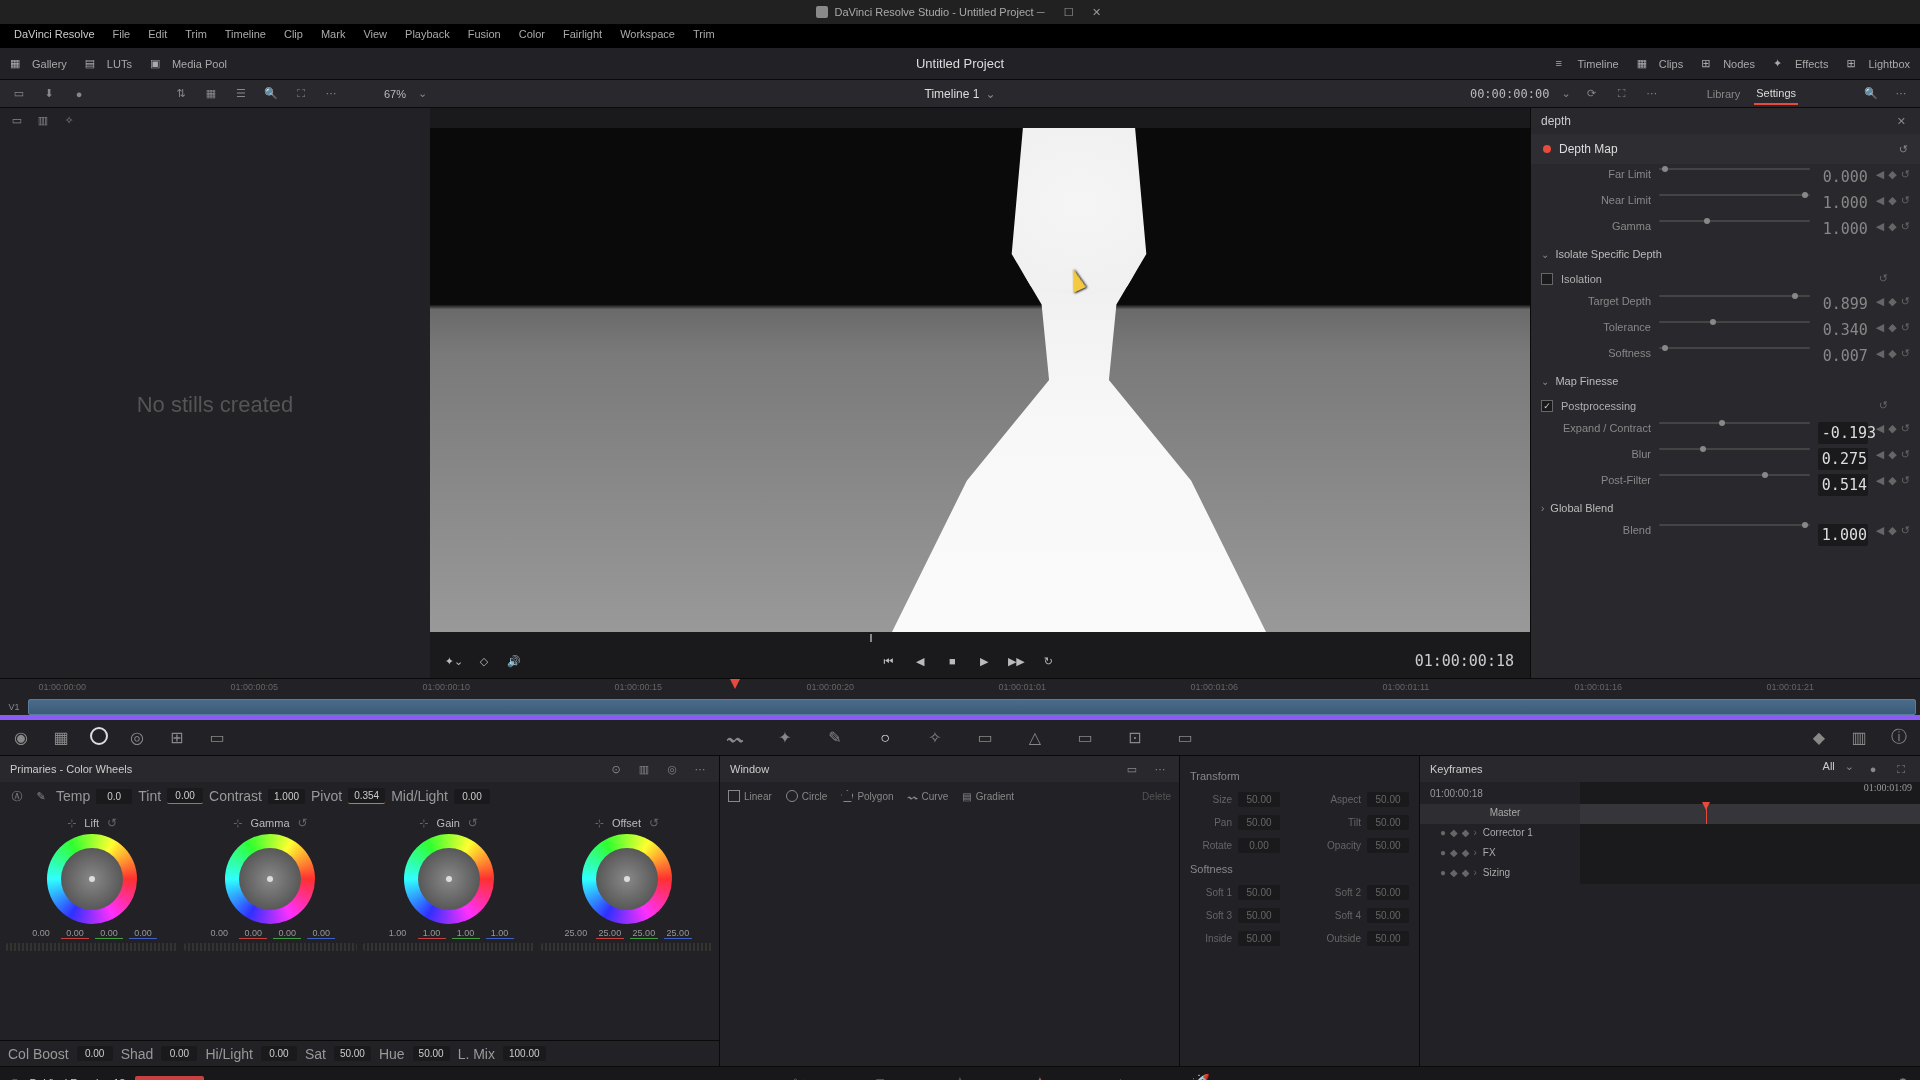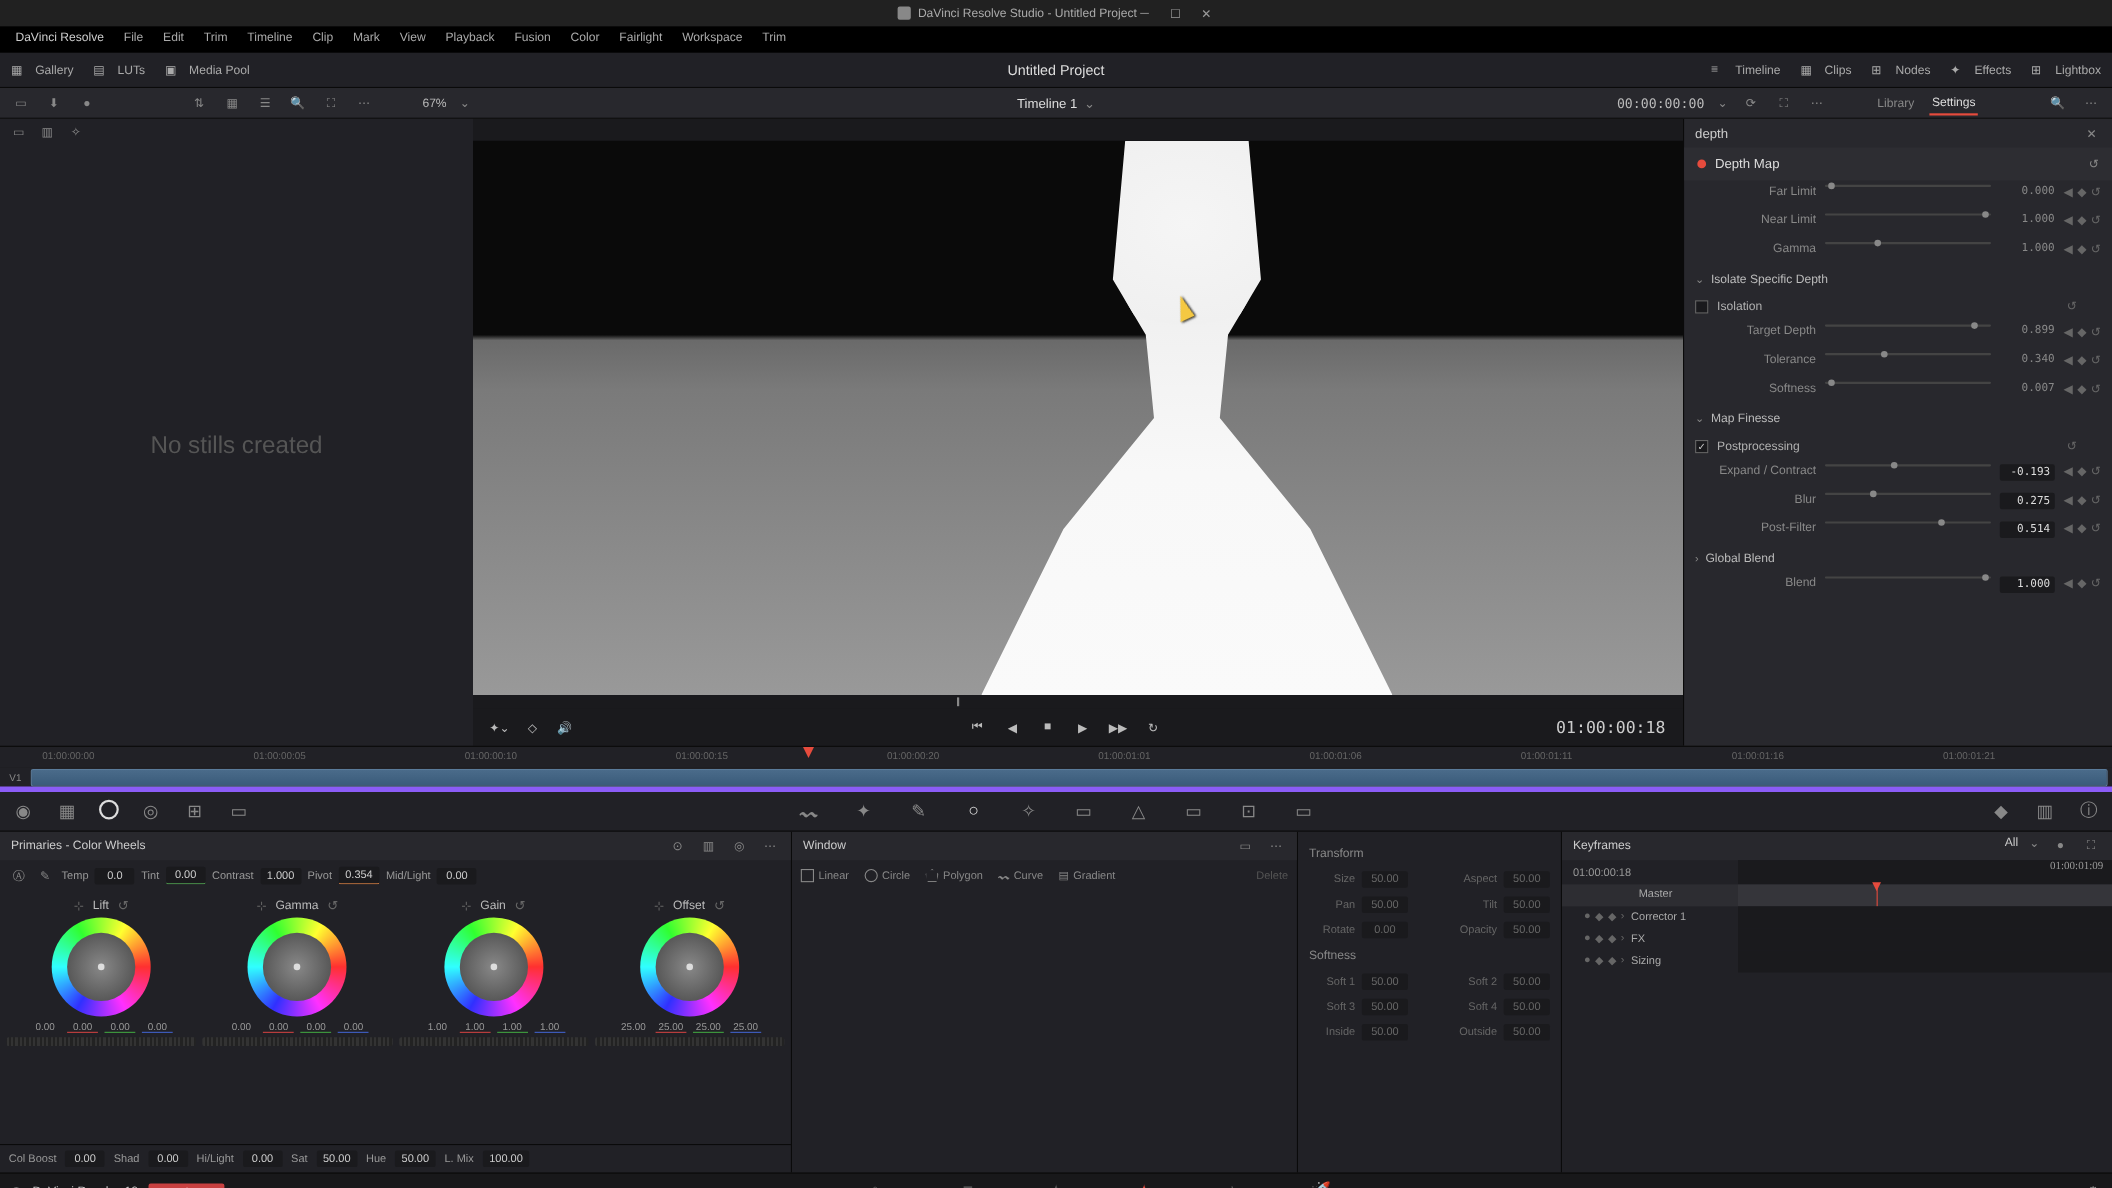--- a/index.html
+++ b/index.html
@@ -66,21 +66,21 @@
 
 .effect-header { padding: 8px 12px; display: flex; align-items: center; gap: 8px; background: #2d2d32; }
 .effect-dot { width: 8px; height: 8px; border-radius: 50%; background: #e64b3d; }
 .effect-title { color: #ddd; font-size: 12px; flex: 1; }
 .reset-icon { color: #888; cursor: pointer; }
 
 .param-row { display: flex; align-items: flex-start; padding: 4px 10px; gap: 8px; height: 26px; }
 .param-label { width: 110px; text-align: right; color: #888; font-size: 11px; }
 .param-slider { flex: 1; height: 2px; background: #444; position: relative; border-radius: 1px; }
 .param-slider-thumb { position: absolute; width: 6px; height: 6px; background: #888; border-radius: 50%; top: -2px; }
-.param-value { width: 50px; text-align: right; color: #888; font-size: 10px; font-family: monospace; }
+.param-value { width: 50px; text-align: right; color: #888; font-size: 15px; font-family: monospace; }
 .param-value.active { color: #ddd; background: #1a1a1d; padding: 2px 4px; border-radius: 2px; }
 .param-kf { display: flex; gap: 4px; color: #666; }
 .param-kf span { cursor: pointer; }
 
 .section-header { padding: 6px 10px; display: flex; align-items: center; gap: 6px; cursor: pointer; }
 .section-header::before { content: '⌄'; color: #888; font-size: 10px; }
 .section-header.collapsed::before { content: '›'; }
 .section-title { color: #bbb; font-size: 11px; }
 
 .checkbox-row { display: flex; align-items: center; justify-content: flex-end; padding: 6px 32px 6px 10px; gap: 8px; }
@@ -107,21 +107,21 @@
 .mid-icon.ring.active { border-color: #ddd; }
 
 
 .bottom-area { display: flex; height: 310px; background: #212126; }
 .wheels-panel { width: 720px; border-right: 1px solid #0a0a0a; display: flex; flex-direction: column; }
 .panel-header { height: 26px; display: flex; align-items: center; justify-content: space-between; padding: 0 10px; background: #28282d; }
 .panel-title { color: #ccc; font-size: 11px; }
 .panel-icons { display: flex; gap: 10px; }
 
 .adjust-row { height: 28px; display: flex; align-items: center; gap: 6px; padding: 0 8px; }
-.adjust-label { color: #999; font-size: 10px; }
+.adjust-label { color: #999; font-size: 14px; }
 .adjust-val { background: #1a1a1d; padding: 2px 6px; color: #ccc; font-size: 10px; min-width: 36px; text-align: center; border-radius: 2px; }
 .adjust-val.orange { border-bottom: 1px solid #c87840; }
 .adjust-val.green { border-bottom: 1px solid #50a050; }
 
 .wheels-row { flex: 1; display: flex; padding: 6px; gap: 6px; }
 .wheel-group { flex: 1; display: flex; flex-direction: column; align-items: center; gap: 4px; }
 .wheel-label-row { display: flex; align-items: center; gap: 8px; width: 100%; justify-content: center; }
 .wheel-label { color: #bbb; font-size: 11px; }
 .wheel-reset { color: #666; cursor: pointer; font-size: 12px; }
 .color-wheel { width: 90px; height: 90px; border-radius: 50%; background: conic-gradient(from 90deg, #ff3030, #ff30ff, #3030ff, #30ffff, #30ff30, #ffff30, #ff3030); position: relative; }

